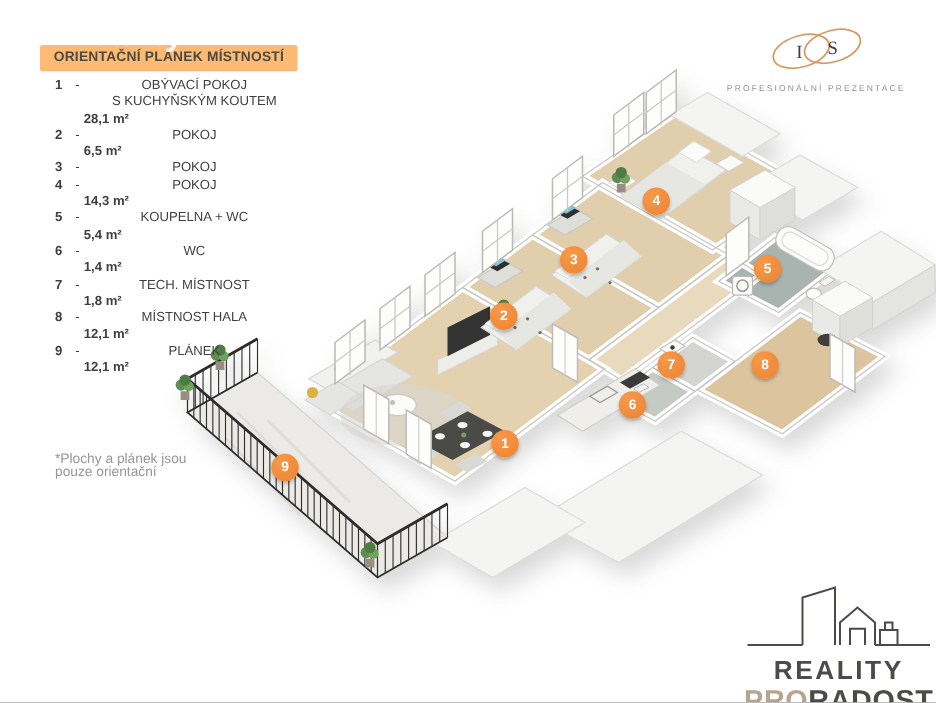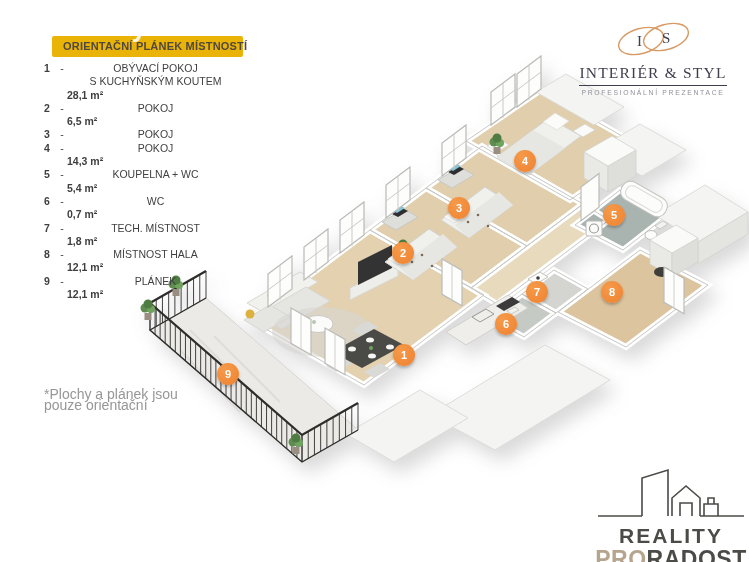--- a/index.html
+++ b/index.html
@@ -4,33 +4,33 @@
 <style>
   html,body{margin:0;padding:0;background:#888;}
   .stage{position:relative;width:749px;height:562px;background:#ffffff;overflow:hidden;
          font-family:"Liberation Sans",sans-serif;margin:0 auto;}
 
   
   .watermark{position:absolute;left:52px;top:12px;font-size:27px;font-weight:bold;
              color:rgba(255,255,255,0.85);letter-spacing:1px;z-index:6;}
 
   
-  .banner{position:absolute;left:52px;top:36px;width:191px;height:21px;background:#eab308;
+  .banner{position:absolute;left:32px;top:36px;width:206px;height:21px;background:#fdba74;
           border-radius:2px;z-index:5;}
   .banner-title{font-size:11px;font-weight:bold;color:#4f483e;letter-spacing:.2px;
                 line-height:21px;padding-left:11px;white-space:nowrap;}
 
   
   .legend{position:absolute;left:44px;top:62px;width:200px;color:#3F3F3F;z-index:5;}
   .lg-item{display:grid;grid-template-columns:13px 10px auto;font-size:10.5px;line-height:13.3px;}
   .lg-num{font-weight:bold;}
   .lg-dash{text-align:center;}
   .lg-name{white-space:nowrap;text-align:center;}
   .lg-area{font-weight:bold;}
-  .footnote{position:absolute;left:44px;top:362px;font-size:14px;line-height:11px;color:#979797;z-index:5;margin-top:27px;}
+  .footnote{position:absolute;left:44px;top:362px;font-size:11px;line-height:11px;color:#979797;z-index:5;}
 
   
   .logo-is{position:absolute;left:561px;top:18px;width:184px;text-align:center;z-index:5;}
   .logo-is-name{font-family:"Liberation Serif",serif;font-size:15.5px;color:#3e3e4c;
                 letter-spacing:1.2px;border-bottom:1.5px solid #3e3e4c;padding-bottom:3px;
                 display:inline-block;white-space:nowrap;}
   .logo-is-tag{font-size:6.8px;letter-spacing:1.7px;color:#8f8f99;margin-top:3px;}
 
   
   .logo-rp{position:absolute;left:594px;top:452px;width:154px;text-align:center;z-index:5;}
@@ -106,21 +106,21 @@
       <span></span>
         <span></span>
       <span class="lg-area">5,4 m²</span>
     </div>
     <div class="lg-item">
       <span class="lg-num">6</span>
       <span class="lg-dash">-</span>
       <span class="lg-name">WC</span>
       <span></span>
         <span></span>
-      <span class="lg-area">0,7 m²</span>
+      <span class="lg-area">1,4 m²</span>
     </div>
     <div class="lg-item">
       <span class="lg-num">7</span>
       <span class="lg-dash">-</span>
       <span class="lg-name">TECH. MÍSTNOST</span>
       <span></span>
         <span></span>
       <span class="lg-area">1,8 m²</span>
     </div>
     <div class="lg-item">
@@ -146,21 +146,20 @@
     <div>pouze orientační</div>
   </div>
 
   <div class="logo-is">
     <svg width="110" height="42" viewBox="-55 -21 110 42">
       <ellipse cx="-12" cy="2" rx="23" ry="12.5" fill="none" stroke="#d79a62" stroke-width="1.4" transform="rotate(-16 -12 2)"></ellipse>
       <ellipse cx="13" cy="-2" rx="23" ry="12.5" fill="none" stroke="#d79a62" stroke-width="1.4" transform="rotate(-16 13 -2)"></ellipse>
       <text x="-16" y="7" font-family="Liberation Serif, serif" font-size="15" fill="#3d3d4b">I</text>
       <text x="9" y="4" font-family="Liberation Serif, serif" font-size="15" fill="#3d3d4b">S</text>
     </svg>
-    <div class="logo-is-name">INTERIÉR &amp; STYL</div>
     <div class="logo-is-tag">PROFESIONÁLNÍ PREZENTACE</div>
   </div>
 
   <div class="logo-rp">
     <svg width="150" height="66" viewBox="0 0 150 66" fill="none" stroke="#4a4a46" stroke-width="1.6">
       <path d="M2,64 H46"></path>
       <path d="M46,64 V26 L72,18 V64"></path>
       <path d="M76,64 V46 L90,34 L104,46 V64"></path>
       <path d="M84,64 V51 H96 V64"></path>
       <path d="M108,64 V52 H122 V64"></path>

